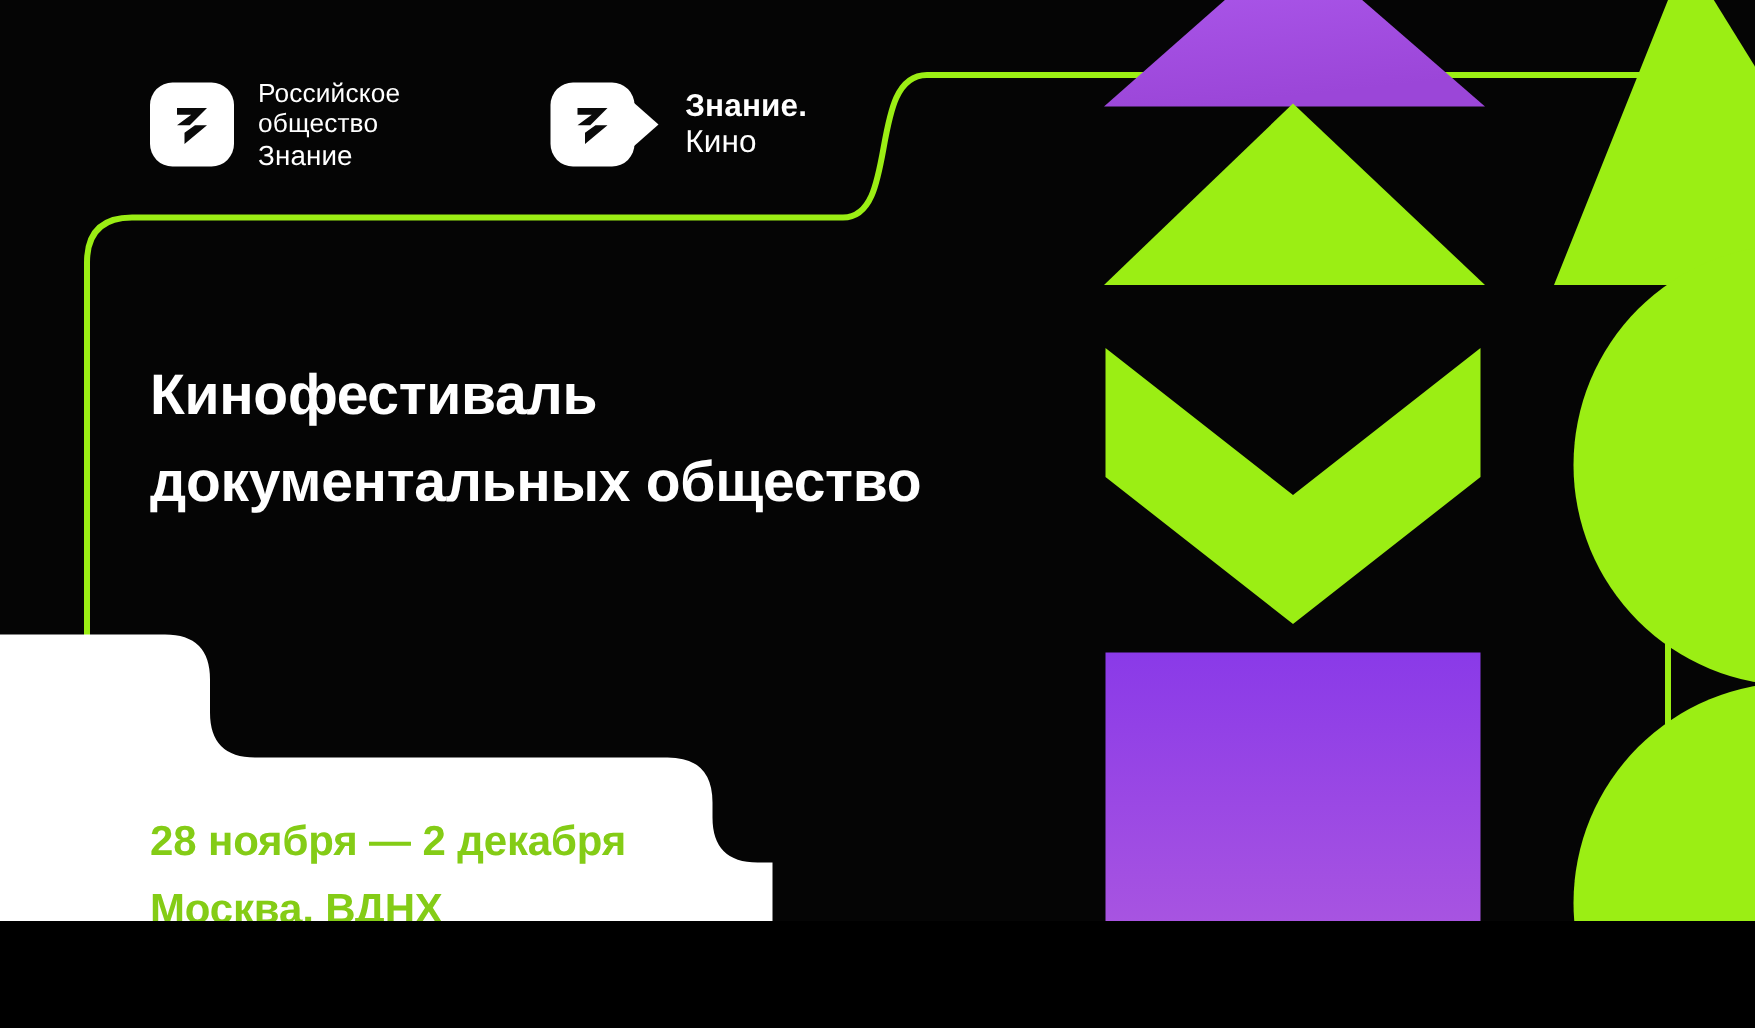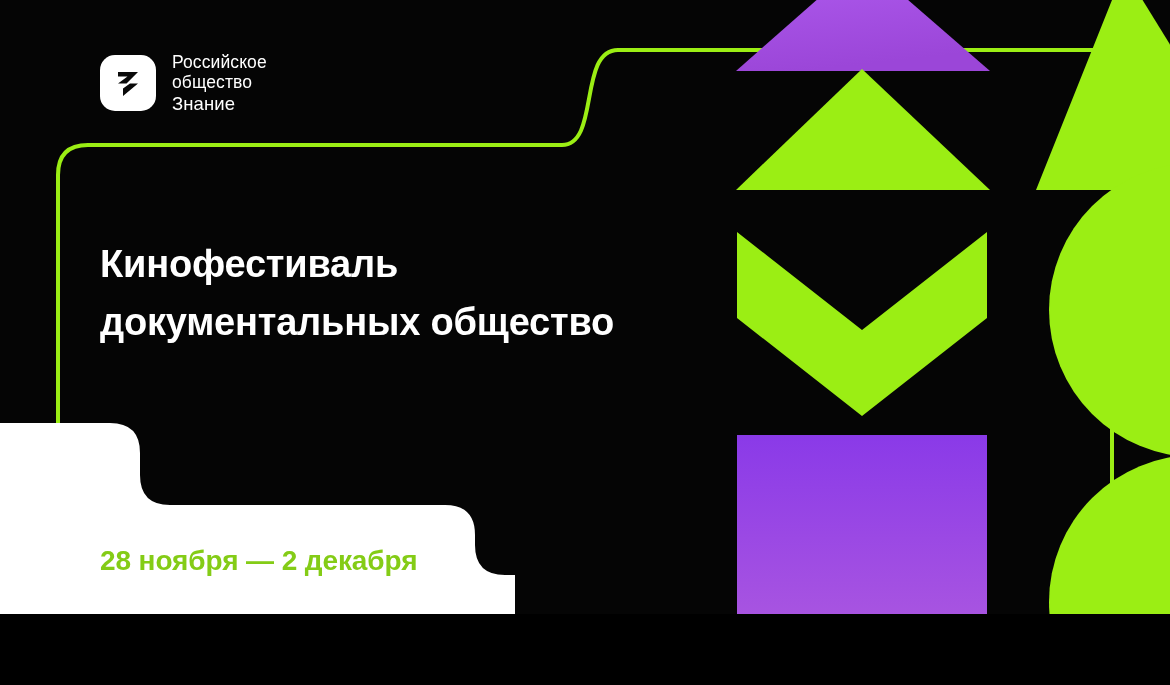--- a/index.html
+++ b/index.html
@@ -117,25 +117,40 @@
       </div>
       <div class="logo-text">
         <div class="l1">Российское</div>
         <div class="l2">общество</div>
         <div class="l3">Знание</div>
       </div>
     </div>
 
     <div class="logo-gap"></div>
 
+    <div class="logo-block">
+      <div class="cam">
+        <div class="mark">
+          <svg width="34" height="34" viewBox="0 0 34 34">
+            <path d="M7 6 H27 L15.5 17.5 H27 L12 30 V22.5 L19 17.5 H7 L16.5 10.5 H7 Z" fill="#0a0a0a"></path>
+          </svg>
+        </div>
+        <div class="lens"></div>
+      </div>
+      <div class="logo-text kino">
+        <div class="l1">Знание.</div>
+        <div class="l2">Кино</div>
+      </div>
+    </div>
 
   </div>
 
   <div class="headline">
     <div>Кинофестиваль</div>
     <div>документальных общество</div>
   </div>
 
   <div class="datebox">
     <div>28 ноября — 2 декабря</div>
+    <div>Москва, ВДНХ</div>
   </div>
 
 </div>
 
 </body></html>

